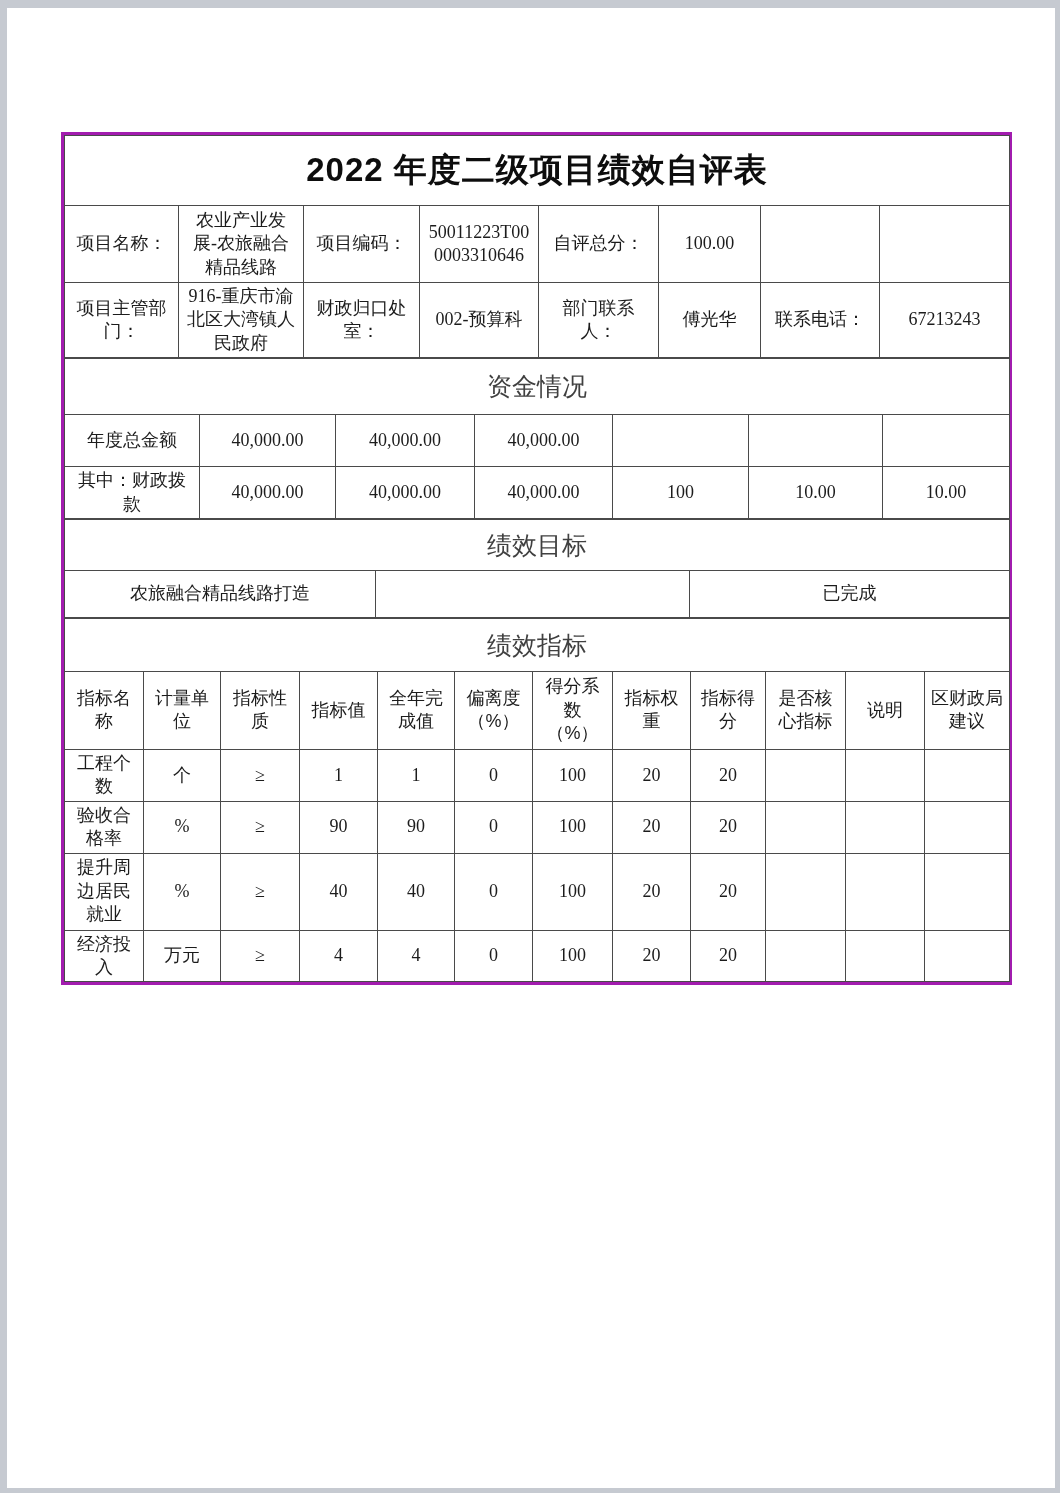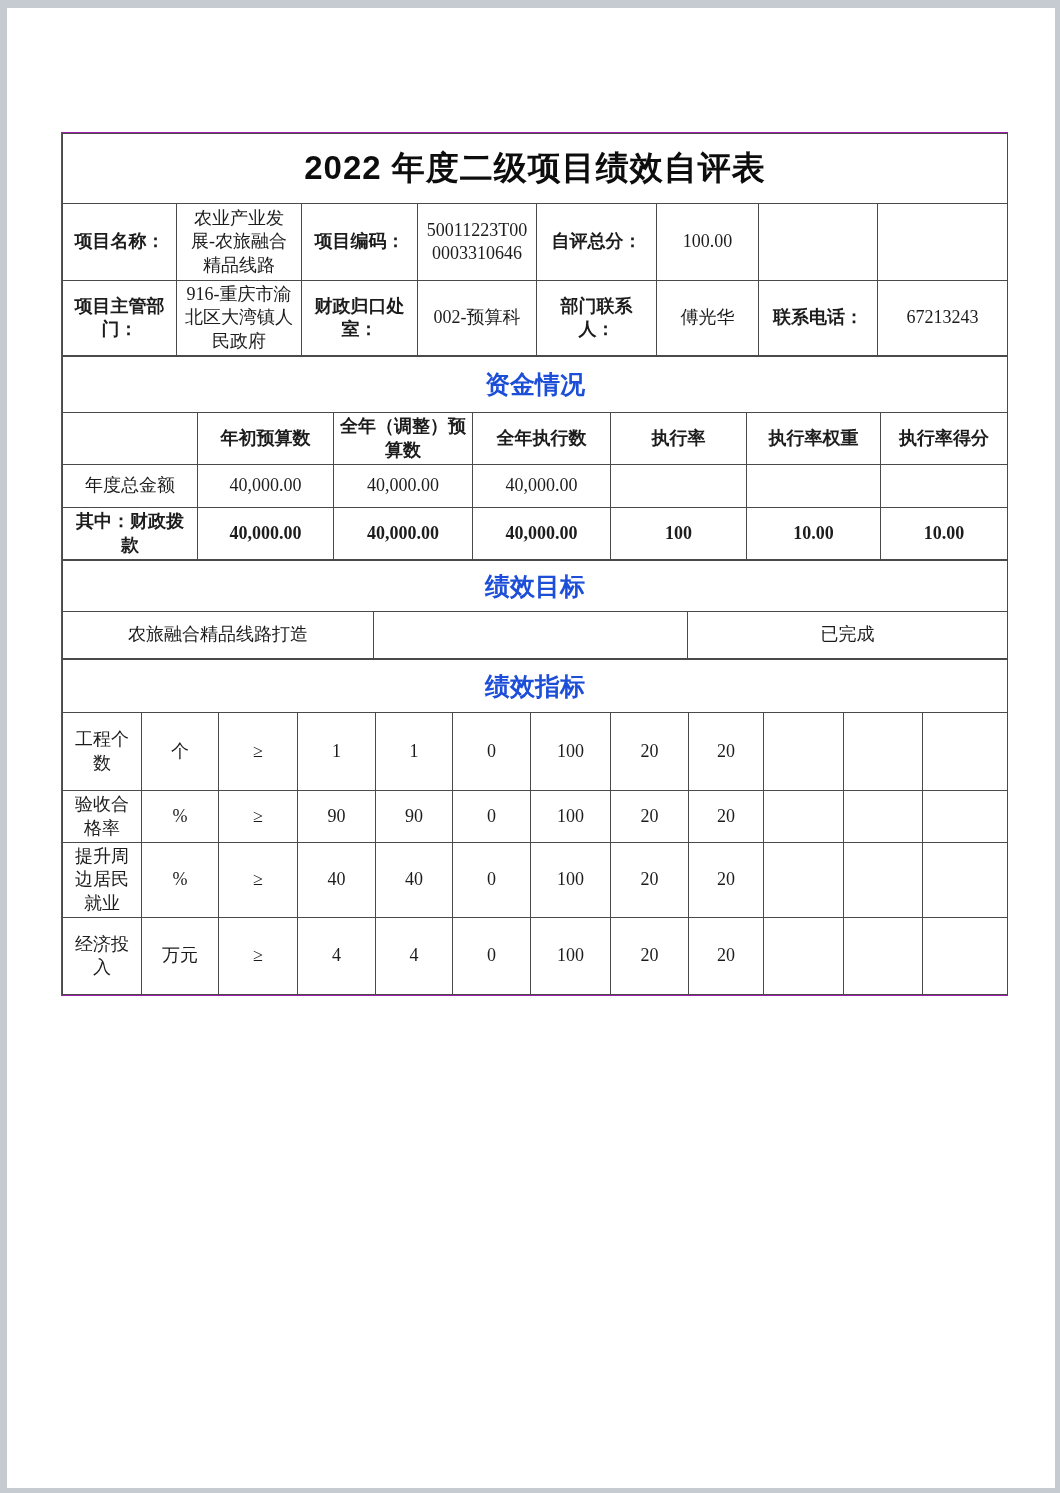--- a/index.html
+++ b/index.html
@@ -9,40 +9,40 @@
     font-family:"Liberation Serif","DejaVu Serif",serif;
     color:#1c1c1c;
     -webkit-font-smoothing:antialiased;
   }
   .page{
     position:absolute;left:7px;top:8px;width:1048px;height:1480px;
     background:#ffffff;
   }
   .doc{
     position:absolute;left:54px;top:124px;width:945px;
-    border:1px solid #a21caf;
+    border:3px solid #a21caf;
   }
   table{border-collapse:collapse;table-layout:fixed;width:945px;}
   td{
     border:1px solid #4a4a4a;
     text-align:center;vertical-align:middle;
     padding:2px 6px;font-size:18px;line-height:1.3;
     overflow:hidden;
   }
   .label,.colhead{
-    font-weight:bold;
+    font-weight:normal;
     font-family:"Liberation Sans","DejaVu Sans",sans-serif;
   }
   .title-cell{
     font-size:33px;font-weight:bold;color:#0d0d0d;
     font-family:"Liberation Sans","DejaVu Sans",sans-serif;
     letter-spacing:1px;
   }
   .section-cell{
-    font-size:25px;font-weight:bold;color:#1d4ed8;
+    font-size:25px;font-weight:normal;color:#404040;
     font-family:"Liberation Sans","DejaVu Sans",sans-serif;
   }
   .code{word-break:break-all;}
   
   .t-info tr:nth-child(1){height:70px;}
   .t-info tr:nth-child(2){height:77px;}
   .t-info tr:nth-child(3){height:72px;margin-top:12px;}
   .t-fund tr:nth-child(1){height:56px;}
   .t-fund tr:nth-child(2){height:52px;}
   .t-fund tr:nth-child(3){height:43px;}
@@ -110,29 +110,20 @@
           <col style="width:138px">
         <col style="width:136px">
           <col style="width:134px">
           <col style="width:127px">
       </colgroup>
       <tbody>
           <tr>
         <td colspan="7" class="section-cell">资金情况</td>
       </tr>
       <tr>
-        <td class="colhead"></td>
-        <td class="colhead">年初预算数</td>
-        <td class="colhead">全年（调整）预算数</td>
-        <td class="colhead">全年执行数</td>
-        <td class="colhead">执行率</td>
-        <td class="colhead">执行率权重</td>
-        <td class="colhead">执行率得分</td>
-      </tr>
-      <tr>
         <td>年度总金额</td>
         <td>40,000.00</td>
         <td>40,000.00</td>
         <td>40,000.00</td>
         <td></td>
         <td></td>
         <td></td>
       </tr>
       <tr>
         <td>其中：财政拨款</td>
@@ -177,20 +168,34 @@
         <col style="width:75px">
           <col style="width:80px">
           <col style="width:79px">
           <col style="width:85px">
       </colgroup>
       <tbody>
           <tr>
         <td colspan="12" class="section-cell">绩效指标</td>
       </tr>
       <tr>
+        <td class="colhead">指标名称</td>
+        <td class="colhead">计量单位</td>
+        <td class="colhead">指标性质</td>
+        <td class="colhead">指标值</td>
+        <td class="colhead">全年完成值</td>
+        <td class="colhead">偏离度（%）</td>
+        <td class="colhead">得分系数（%）</td>
+        <td class="colhead">指标权重</td>
+        <td class="colhead">指标得分</td>
+        <td class="colhead">是否核心指标</td>
+        <td class="colhead">说明</td>
+        <td class="colhead">区财政局建议</td>
+      </tr>
+      <tr>
         <td>工程个数</td>
         <td>个</td>
         <td>≥</td>
         <td>1</td>
         <td>1</td>
         <td>0</td>
         <td>100</td>
         <td>20</td>
         <td>20</td>
         <td></td>

